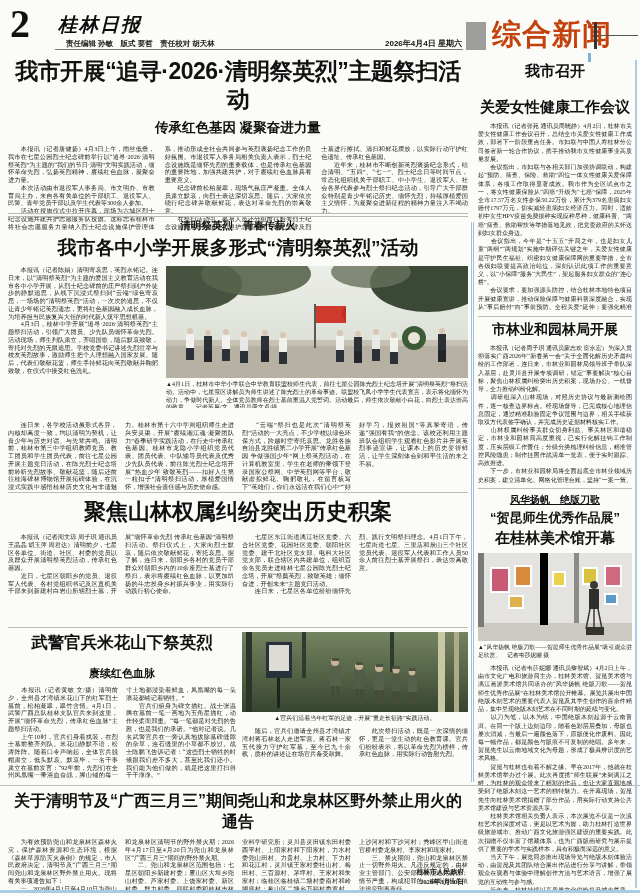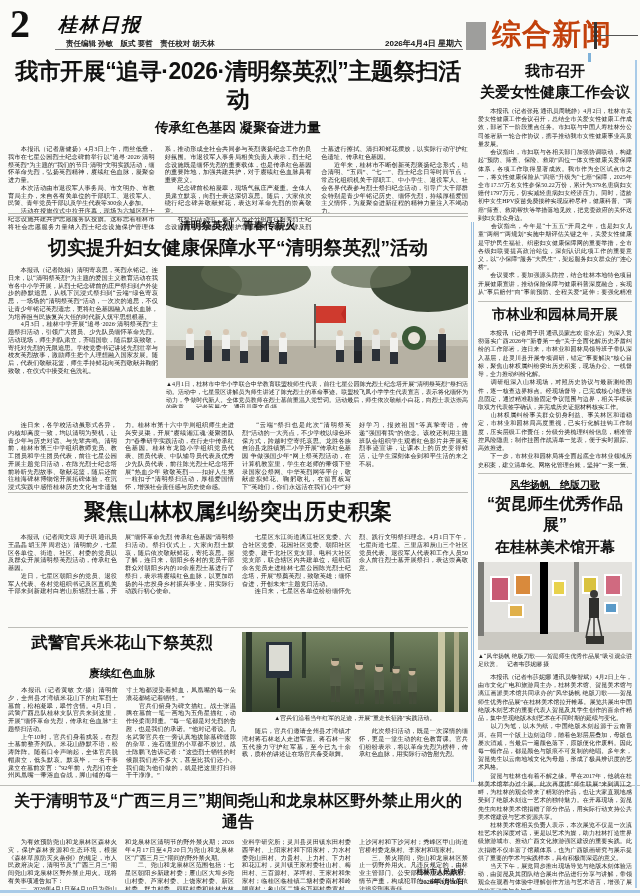--- a/index.html
+++ b/index.html
@@ -42,21 +42,21 @@
 　　本次活动由市退役军人事务局、市文明办、市教育局主办，来自各有关单位的干部职工、退役军人、民警、青年党员干部以及学生代表等300余人参加。
 　　活动在授旗仪式中拉开序幕，现场为六城区烈士纪念设施共建共护志愿服务队授旗。这标志着桂林市将社会志愿服务力量纳入烈士纪念设施保护管理体系，推动形成全社会共同参与英烈褒扬纪念工作的良好氛围。市退役军人事务局相关负责人表示，烈士纪念设施既是缅怀先烈的重要载体，也是传承红色基因的重要阵地，加强共建共护，对于赓续红色血脉具有重要意义。
 　　纪念碑前松柏凝翠，现场气氛庄严凝重。全体人员肃立默哀，向烈士表达深切哀思。随后，大家依次绕行纪念碑并敬献鲜花，表达对革命先烈的崇高敬意。
 　　在祭扫活动中，参与人员还分组前往相关烈士纪念设施开展环境清理和维护志愿服务，对纪念碑及烈士墓进行擦拭、清扫和鲜花摆放，以实际行动守护红色遗址、传承红色基因。
 　　近年来，桂林市不断创新英烈褒扬纪念形式，结合清明、“五四”、“七一”、烈士纪念日等时间节点，常态化组织机关干部职工、中小学生、退役军人、社会各界代表参与烈士祭扫纪念活动，引导广大干部群众特别是青少年铭记历史、缅怀先烈，持续厚植爱国主义情怀，为凝聚奋进新征程的精神力量注入不竭动力。</div>
   </div>
   <div class="abs dblrule" style="left:8px;top:213px;width:460px;"></div>
 
   <div class="abs" style="left:8px;top:219px;width:460px;">
     <div class="hd center" style="font-size:10.5px;">清明祭英烈　青春传薪火</div>
-    <div class="hd center" style="font-size:19px;margin-top:2px;">切实提升妇女健康保障水平“清明祭英烈”活动</div>
+    <div class="hd center" style="font-size:19px;margin-top:2px;">我市各中小学开展多形式“清明祭英烈”活动</div>
     <div style="display:flex;margin-top:5px;">
       <div class="flow" style="width:150px;height:150px;">　　本报讯（记者陈娟）清明寄哀思，英烈永铭记。连日来，以“清明祭英烈”为主题的爱国主义教育活动在我市各中小学开展，从烈士纪念碑前的庄严祭扫到户外徒步的静默追思，从线下沉浸式祭扫到“云端”绿色寄哀思，一场场的“清明祭英烈”活动，一次次的追思，不仅让青少年铭记英烈遗志，更将红色基因融入成长血脉，为培养担当民族复兴大任的时代新人筑牢思想根基。
 　　4月3日，桂林中学开展“追寻·2026·清明祭英烈”主题祭扫活动，引领广大团员、少先队员缅怀革命先烈。活动现场，师生列队肃立，齐唱国歌，随后默哀致敬，寄托对先烈的无限追思。学校党委书记讲述先烈壮举与校友英烈故事，激励师生把个人理想融入国家发展。随后，代表们敬献花篮，师生手持鲜花向英烈敬献并鞠躬致敬，在仪式中接受红色洗礼。</div>
       <div style="width:302px;margin-left:8px;">
         <svg width="302" height="112" viewBox="0 0 302 112">
           <defs>
             <linearGradient id="sky" x1="0" y1="0" x2="0" y2="1">
               <stop offset="0" stop-color="#eceee8"></stop>
                 <stop offset="1" stop-color="#d6dbd0"></stop>
             </linearGradient>
@@ -232,40 +232,40 @@
   </div>
 
   <div class="abs bluev" style="left:471px;top:222px;height:560px;"></div>
   <div class="abs" style="left:635px;top:60px;width:1.5px;height:828px;background:#a9cbe8;"></div>
   <div class="abs" style="left:0;top:890px;width:640px;height:2.5px;background:#a9cbe8;"></div>
 
   <div class="abs" style="left:478px;top:60px;width:154px;height:830px;overflow:hidden;">
 
     <div>
       <div class="hd center" style="font-size:15px;margin-top:2px;">我市召开</div>
-      <div class="hd center" style="font-size:15px;margin-top:2px;">关爱女性健康工作会议</div>
+      <div class="hd center" style="font-size:15px;margin-top:17px;">关爱女性健康工作会议</div>
       <div class="flow" style="margin-top:5px;height:190px;font-size:6px;line-height:1.37;">　　本报讯（记者张苑 通讯员周晓静）4月2日，桂林市关爱女性健康工作会议召开，总结全市关爱女性健康工作成效，部署下一阶段重点任务。市妇联与中国人寿桂林分公司签署新一轮合作协议，携手推动我市女性健康事业高质量发展。
 　　会议指出，市妇联与各相关部门加强协调联动，构建起“预防、筛查、保险、救助”四位一体女性健康关爱保障体系，各项工作取得显著成效。我市作为全区试点市之一，将女性健康保险从“四癌”升级为“七癌”保障，2025年全市17.57万名女性参保50.22万份，累计为379名患病妇女赔付1797万元，切实减轻患病妇女经济压力。同时，适龄初中女生HPV疫苗免费接种实现应种尽种，健康科普、“两癌”筛查、救助帮扶等举措落地见效，把党委政府的关怀送到妇女群众身边。
 　　会议指出，今年是“十五五”开局之年，也是妇女儿童“两纲”“两规划”实施中期评估关键之年，关爱女性健康是守护民生福祉、织密妇女健康保障网的重要举措，全市各级妇联要提高政治站位，深刻认识此项工作的重要意义，以“小保障”服务“大民生”，架起服务妇女群众的“连心桥”。
 　　会议要求，要加强源头防控，结合桂林本地特色项目开展健康宣讲，推动保险保障与健康科普深度融合，实现从“事后赔付”向“事前预防、全程关爱”延伸；要强化精准服务，联合卫生健康等部门，推动筛查服务向乡村妇女、新业态女性延伸；要凝聚工作合力，深化与中国人寿桂林分公司的战略合作，汇聚社会各方力量，切实提升妇女健康保障水平。</div>
     </div>
     <hr class="rule" style="margin:4px 0;">
 
     <div>
       <div class="hd center" style="font-size:14px;">市林业和园林局开展</div>
       <div class="flow" style="margin-top:5px;height:140px;font-size:6px;line-height:1.37;">　　本报讯（记者周子琪 通讯员蒙志欢 宦永宏）为深入贯彻落实广西2026年“新春第一会”关于全面化解历史矛盾纠纷的工作部署，连日来，市林业和园林局领导班子带队深入基层，赴灵川县开展专项调研，锚定“事要解决”核心目标，聚焦山林权属纠纷突出历史积案，现场办公、一线督导，全力推动纠纷化解。
 　　调研组深入山林现场，对照历史协议与最新测绘图件，逐一核查边界标点。经现场督导，已完成核心地理信息固定，通过精准勘验固定争议范围与边界，相关手续获取双方代表签字确认，并完成历史证据材料核实工作。
 　　山林权属纠纷事关群众切身利益、事关林区和谐稳定，市林业和园林局高度重视，已实行化解挂钩工作制度，压实层级工作责任；分级分类梳理纠纷信息，精准管控风险隐患；制作挂图作战清单一览表，便于实时跟踪、高效推进。
 　　下一步，市林业和园林局将全面起底全市林业领域历史积案，建立清单化、网格化管理台账，坚持“一案一策、分类施治”，以钉钉子精神啃硬骨头、解难题，切实维护林农合法权益，为建设更高水平的平安桂林贡献林业力量。</div>
     </div>
     <hr class="rule" style="margin:4px 0;">
 
     <div>
       <div class="hd center" style="font-size:10px;text-decoration:underline;">风华扬帆　绝版刀歌</div>
-      <div class="hd center" style="font-size:16px;margin-top:2px;">“贺昆师生优秀作品展”</div>
+      <div class="hd center" style="font-size:13px;margin-top:2px;">“贺昆师生优秀作品展”</div>
       <div class="hd center" style="font-size:15px;margin-top:2px;">在桂林美术馆开幕</div>
       <svg width="154" height="88" viewBox="0 0 154 88" style="margin-top:5px;">
         <rect width="154" height="88" fill="#e4e3df"></rect>
         <rect x="0" y="70" width="154" height="18" fill="#cbc9c2"></rect>
         <rect x="0" y="0" width="6" height="74" fill="#7a7a76"></rect>
         <rect x="62" y="0" width="8" height="72" fill="#55555\u0032"></rect>
         <rect x="96" y="0" width="5" height="70" fill="#8a8a86"></rect>
         <g>
           <rect x="12" y="14" width="20" height="26" fill="#fff"></rect>
             <rect x="14" y="16" width="16" height="22" fill="#c85a74"></rect>

